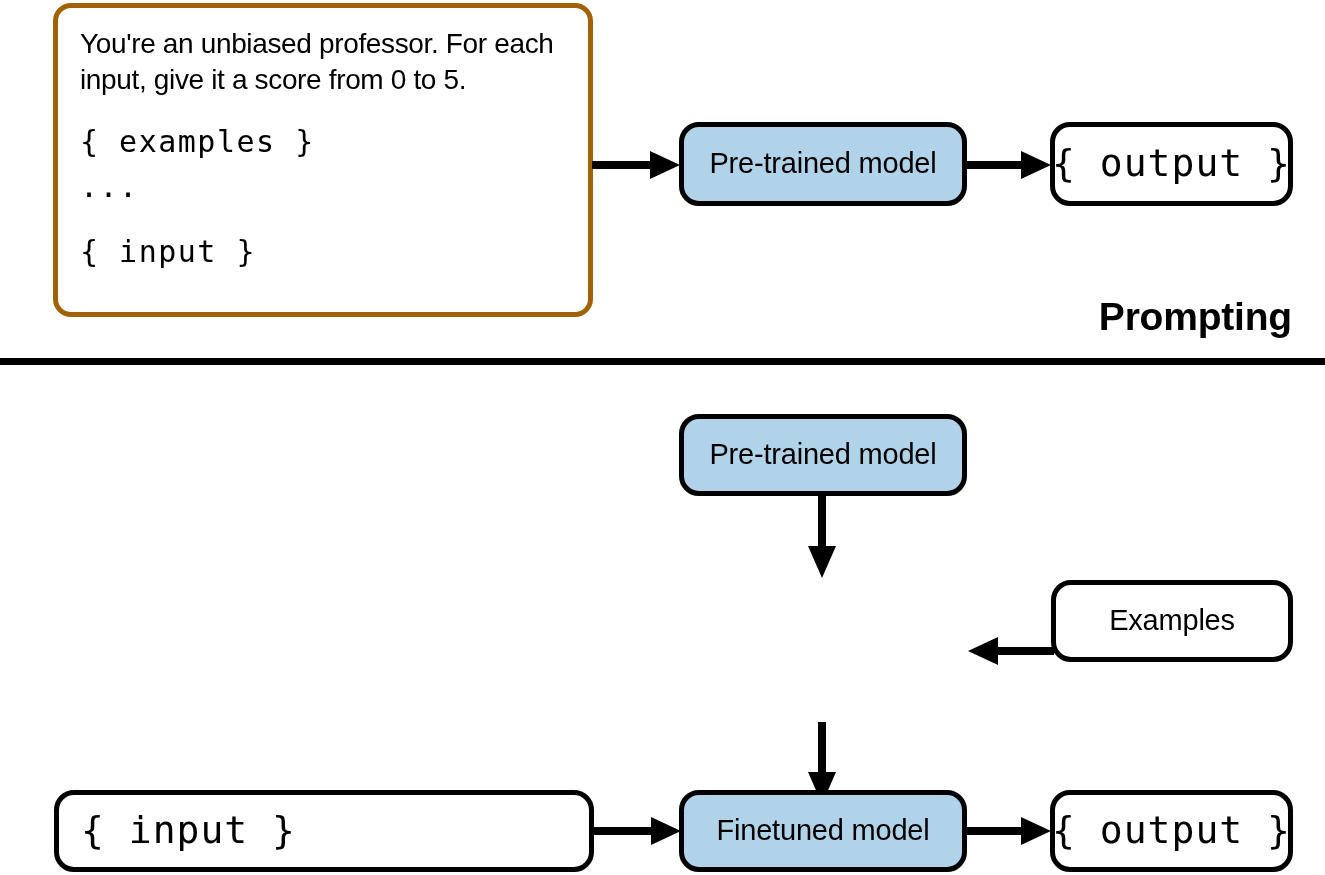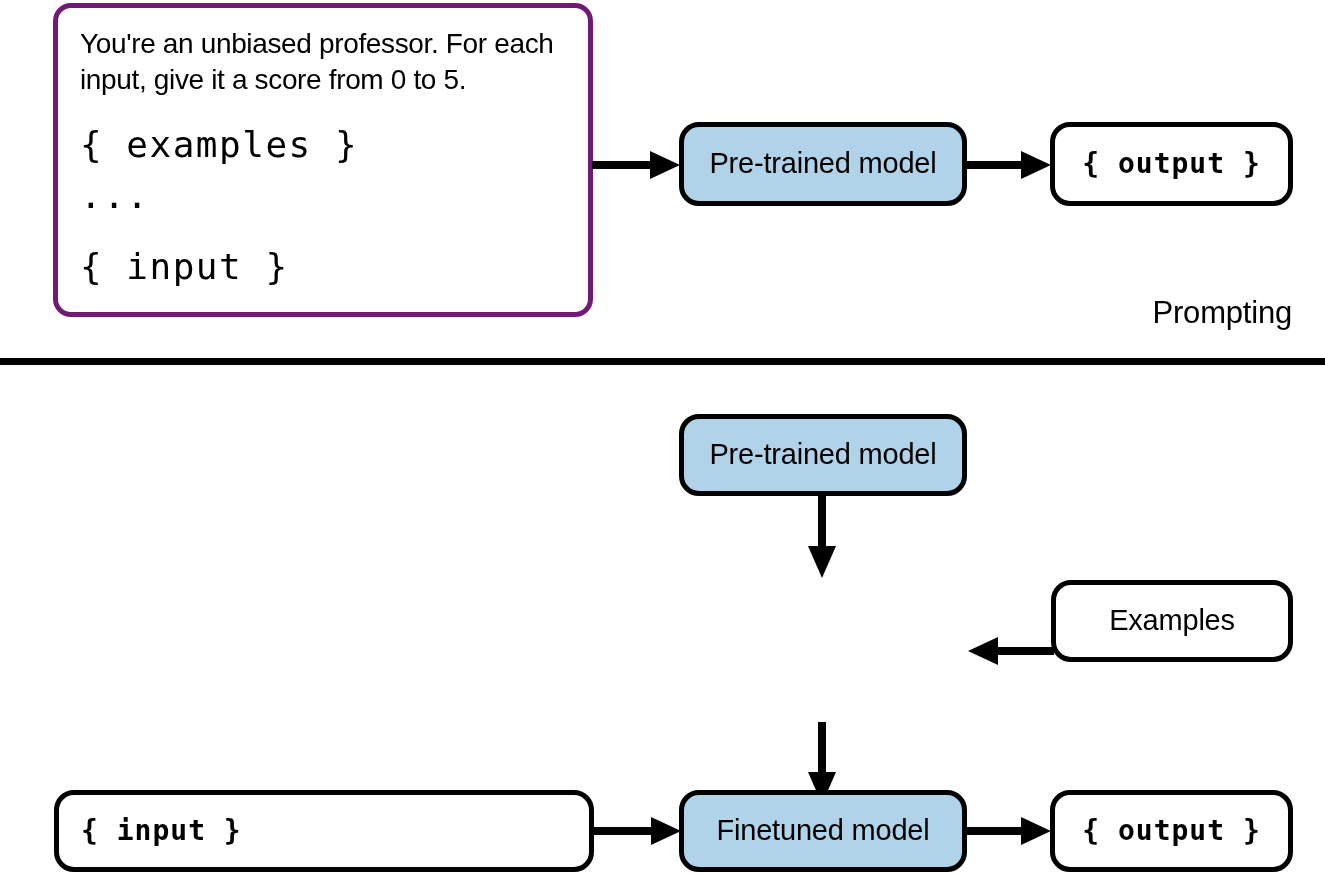--- a/index.html
+++ b/index.html
@@ -36,71 +36,70 @@
     background: #b0d3e9;
   }
   .node .label {
     font-family: "Liberation Sans", sans-serif;
     font-size: 29px;
     letter-spacing: -0.2px;
     white-space: nowrap;
   }
   .node .mono {
     font-family: "DejaVu Sans Mono", monospace;
-    font-size: 28px;
+    font-size: 38px;
     letter-spacing: 1px;
     white-space: pre;
-    font-weight: bold;
   }
 
   
   #prompt-card {
     position: absolute;
     left: 53px;
     top: 3px;
     width: 540px;
     height: 314px;
     box-sizing: border-box;
-    border: 5px solid #701a75;
+    border: 5px solid #a16207;
     border-radius: 18px;
     background: #ffffff;
     padding: 18px 20px 14px 22px;
   }
   #prompt-instruction {
     font-family: "Liberation Sans", sans-serif;
     font-size: 28px;
     line-height: 1.28;
     letter-spacing: -0.35px;
     margin: 0 0 26px 0;
     white-space: pre-wrap;
   }
   .prompt-mono {
     font-family: "DejaVu Sans Mono", monospace;
-    font-size: 36px;
+    font-size: 30px;
     letter-spacing: 1.5px;
     margin: 0 0 10px 0;
     white-space: pre;
   }
   .prompt-mono.dots { margin-bottom: 30px; }
 
   
   #section-divider {
     position: absolute;
     left: 0;
     top: 358px;
     width: 1325px;
     height: 7px;
     background: #000000;
   }
   .section-caption {
     position: absolute;
     right: 33px;
     font-family: "Liberation Sans", sans-serif;
-    font-weight: normal;
-    font-size: 31px;
+    font-weight: bold;
+    font-size: 39px;
     letter-spacing: -0.2px;
     white-space: nowrap;
   }
   #caption-prompting { top: 295px; }
   #caption-finetuning { top: 388px; }
 
   
   #finetune-diamond {
     position: absolute;
     left: 669px;

